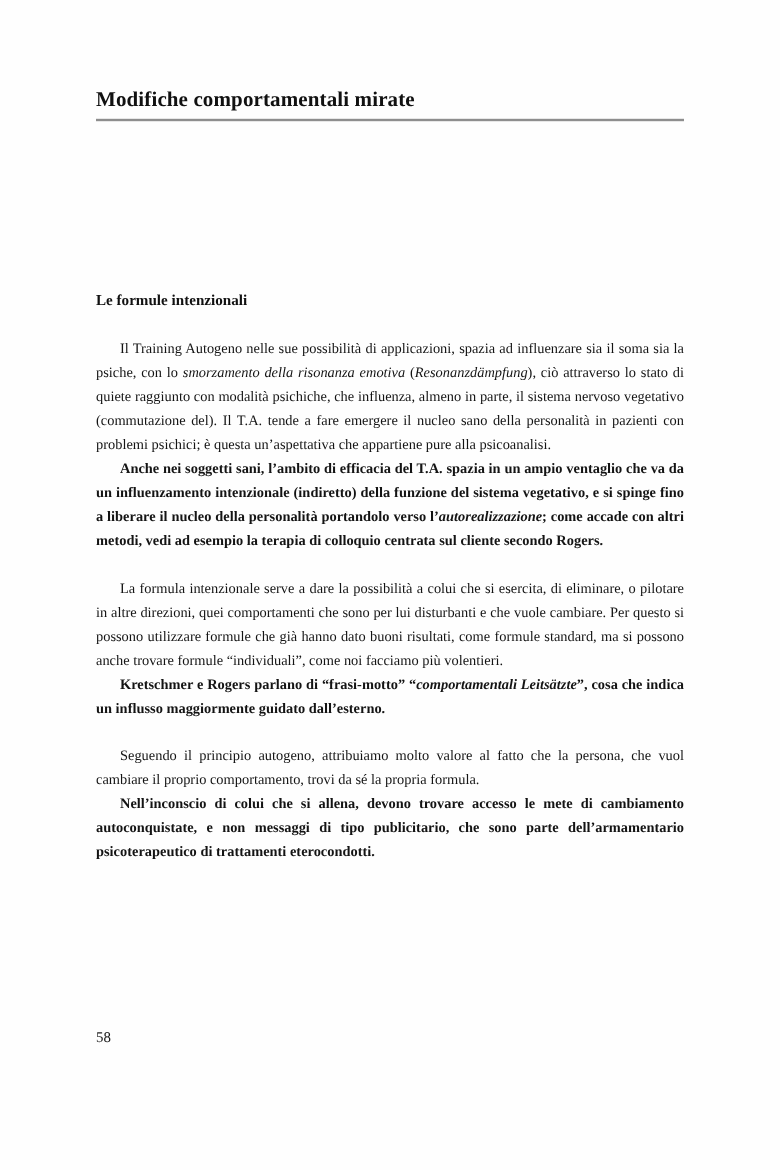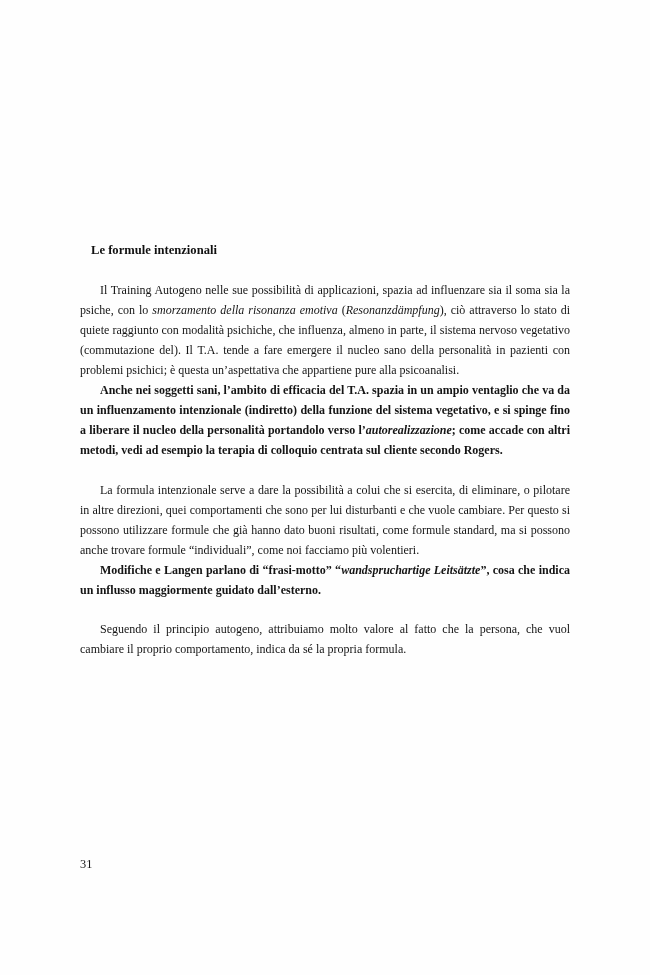--- a/index.html
+++ b/index.html
@@ -56,21 +56,21 @@
     left: 80px;
     top: 243px;
     width: 490px;
   }
 
   .section-heading {
     font-family: "Liberation Serif", "DejaVu Serif", serif;
     font-weight: bold;
     font-size: 12.6px;
     color: #111111;
-    margin: 0 0 22px 11px;
+    margin: 0 0 22px 0;
     line-height: 1.2;
   }
 
   .para {
     font-size: 12px;
     line-height: 20.05px;
     text-align: justify;
     text-justify: inter-word;
     margin: 0;
     text-indent: 20px;
@@ -101,33 +101,38 @@
     font-size: 12.4px;
     color: #1a1a1a;
     line-height: 1;
   }
 </style>
 </head>
 <body>
 
 <div class="page">
 
+  <header class="chapter-head">
+    <h1 class="chapter-title">Modifiche comportamentali mirate</h1>
+    <div class="chapter-rule"></div>
+  </header>
 
   <main class="text-column">
     <h2 class="section-heading">Le formule intenzionali</h2>
     <div id="body-groups">
         <div class="para-group">
           <p class="para"><span>Il Training Autogeno nelle sue possibilità di applicazioni, spazia ad influenzare sia il soma sia la psiche, con lo </span><em>smorzamento della risonanza emotiva</em><span> (</span><em>Resonanzdämpfung</em><span>), ciò attraverso lo stato di quiete raggiunto con modalità psichiche, che influenza, almeno in parte, il sistema nervoso vegetativo (commutazione del). Il T.A. tende a fare emergere il nucleo sano della personalità in pazienti con problemi psichici; è questa un’aspettativa che appartiene pure alla psicoanalisi.</span></p>
           <p class="para"><span>Anche nei soggetti sani, l’ambito di efficacia del T.A. spazia in un ampio ventaglio che va da un influenzamento intenzionale (indiretto) della funzione del sistema vegetativo, e si spinge fino a liberare il nucleo della personalità portandolo verso l’</span><em>autorealizzazione</em><span>; come accade con altri metodi, vedi ad esempio la terapia di colloquio centrata sul cliente secondo Rogers.</span></p>
         </div>
         <div class="para-group">
           <p class="para"><span>La formula intenzionale serve a dare la possibilità a colui che si esercita, di eliminare, o pilotare in altre direzioni, quei comportamenti che sono per lui disturbanti e che vuole cambiare. Per questo si possono utilizzare formule che già hanno dato buoni risultati, come formule standard, ma si possono anche trovare formule “individuali”, come noi facciamo più volentieri.</span></p>
-          <p class="para"><span>Modifiche e Langen parlano di “frasi-motto” “</span><em>wandspruchartige Leitsätzte</em><span>”, cosa che indica un influsso maggiormente guidato dall’esterno.</span></p>
+          <p class="para"><span>Kretschmer e Rogers parlano di “frasi-motto” “</span><em>comportamentali Leitsätzte</em><span>”, cosa che indica un influsso maggiormente guidato dall’esterno.</span></p>
         </div>
         <div class="para-group">
-          <p class="para"><span>Seguendo il principio autogeno, attribuiamo molto valore al fatto che la persona, che vuol cambiare il proprio comportamento, indica da sé la propria formula.</span></p>
+          <p class="para"><span>Seguendo il principio autogeno, attribuiamo molto valore al fatto che la persona, che vuol cambiare il proprio comportamento, trovi da sé la propria formula.</span></p>
+          <p class="para"><span>Nell’inconscio di colui che si allena, devono trovare accesso le mete di cambiamento autoconquistate, e non messaggi di tipo publicitario, che sono parte dell’armamentario psicoterapeutico di trattamenti eterocondotti.</span></p>
         </div>
       </div>
   </main>
 
-  <div class="folio">31</div>
+  <div class="folio">58</div>
 
 </div>
 
 </body></html>

